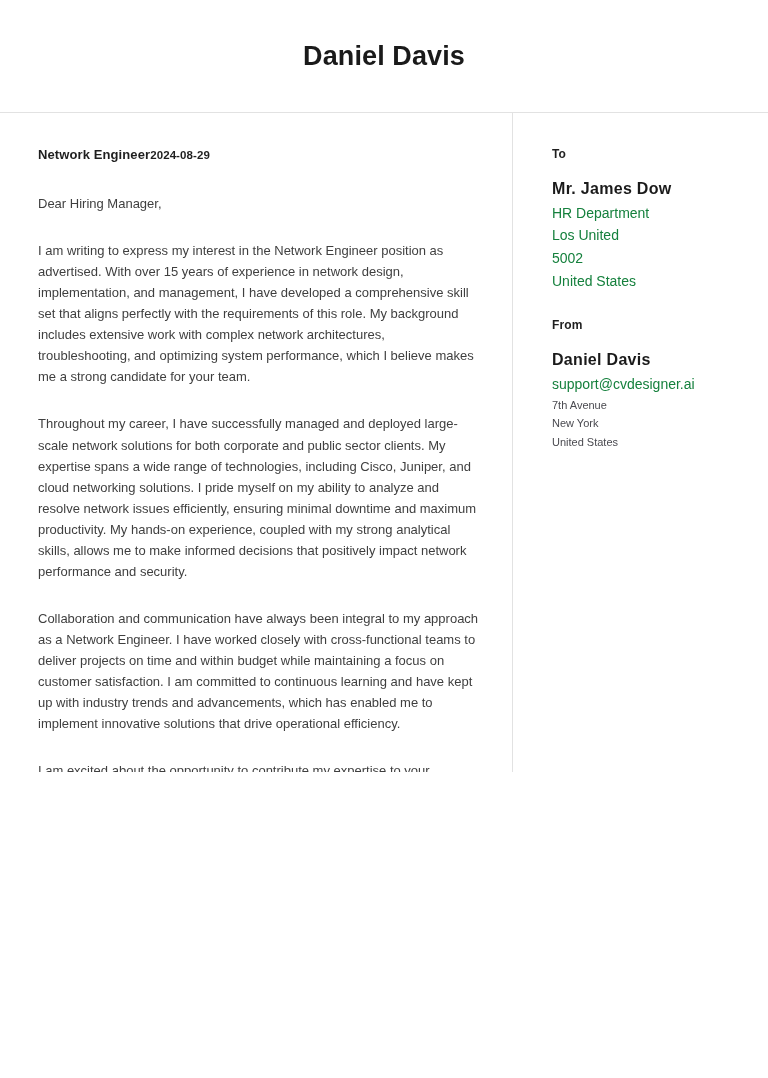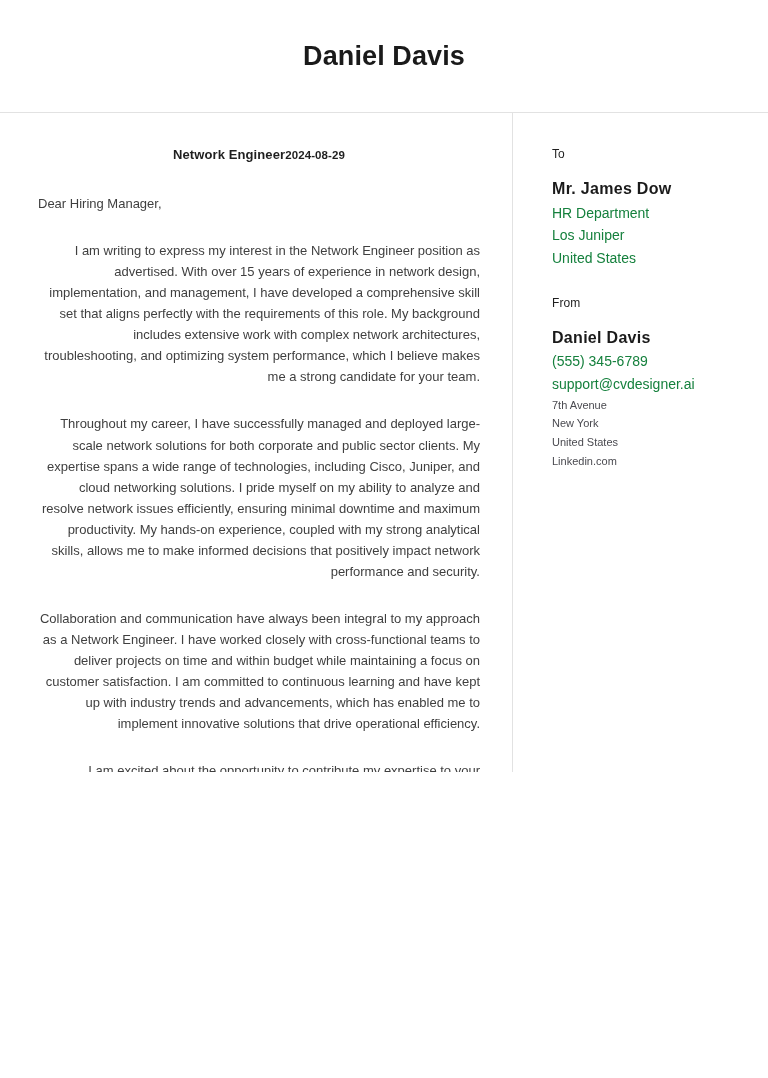--- a/index.html
+++ b/index.html
@@ -63,21 +63,21 @@
   }
 
   .right-col {
     width: 255px;
     padding: 0 20px 0 39px;
   }
 
   
   .meta-row {
     display: flex;
-    justify-content: center;
+    justify-content: flex-start;
     align-items: baseline;
     margin-bottom: 32px;
   }
 
   .job-title {
     font-size: 13px;
     font-weight: bold;
     color: #1f1f1f;
     letter-spacing: 0.1px;
   }
@@ -96,21 +96,21 @@
     line-height: 1.55;
     margin-bottom: 26px;
     margin-top: 24px;
   }
 
   .para {
     font-size: 13px;
     color: #3f3f3f;
     line-height: 1.62;
     margin-bottom: 26px;
-    text-align: right;
+    text-align: left;
   }
 
   .closing-line {
     font-size: 13px;
     color: #3f3f3f;
     line-height: 1.62;
   }
 
   .signature {
     margin-top: 20px;
@@ -119,21 +119,21 @@
     font-size: 19px;
     color: #4a4a52;
     letter-spacing: 1.6px;
   }
 
   
   .side-block { margin-bottom: 26px; }
 
   .side-heading {
     font-size: 12px;
-    font-weight: normal;
+    font-weight: bold;
     color: #1f1f1f;
     margin-bottom: 15px;
     letter-spacing: 0.1px;
   }
 
   .side-name {
     font-size: 16px;
     font-weight: bold;
     color: #1a1a1a;
     line-height: 1.6;
@@ -188,30 +188,29 @@
     </div>
 
     <div class="divider"></div>
 
     <div class="right-col">
 
       <div class="side-block">
         <div class="side-heading">To</div>
         <div class="side-name">Mr. James Dow</div>
         <div class="side-line">HR Department</div>
-        <div class="side-line">Los Juniper</div>
+        <div class="side-line">Los United</div>
+        <div class="side-line">5002</div>
         <div class="side-line">United States</div>
       </div>
 
       <div class="side-block">
         <div class="side-heading">From</div>
         <div class="side-name">Daniel Davis</div>
-        <div class="side-line">(555) 345-6789</div>
         <div class="side-line">support@cvdesigner.ai</div>
         <div class="side-line-sm">7th Avenue</div>
         <div class="side-line-sm">New York</div>
         <div class="side-line-sm">United States</div>
-        <div class="side-line-sm">Linkedin.com</div>
       </div>
 
     </div>
   </div>
 </div>
 
 </body></html>

